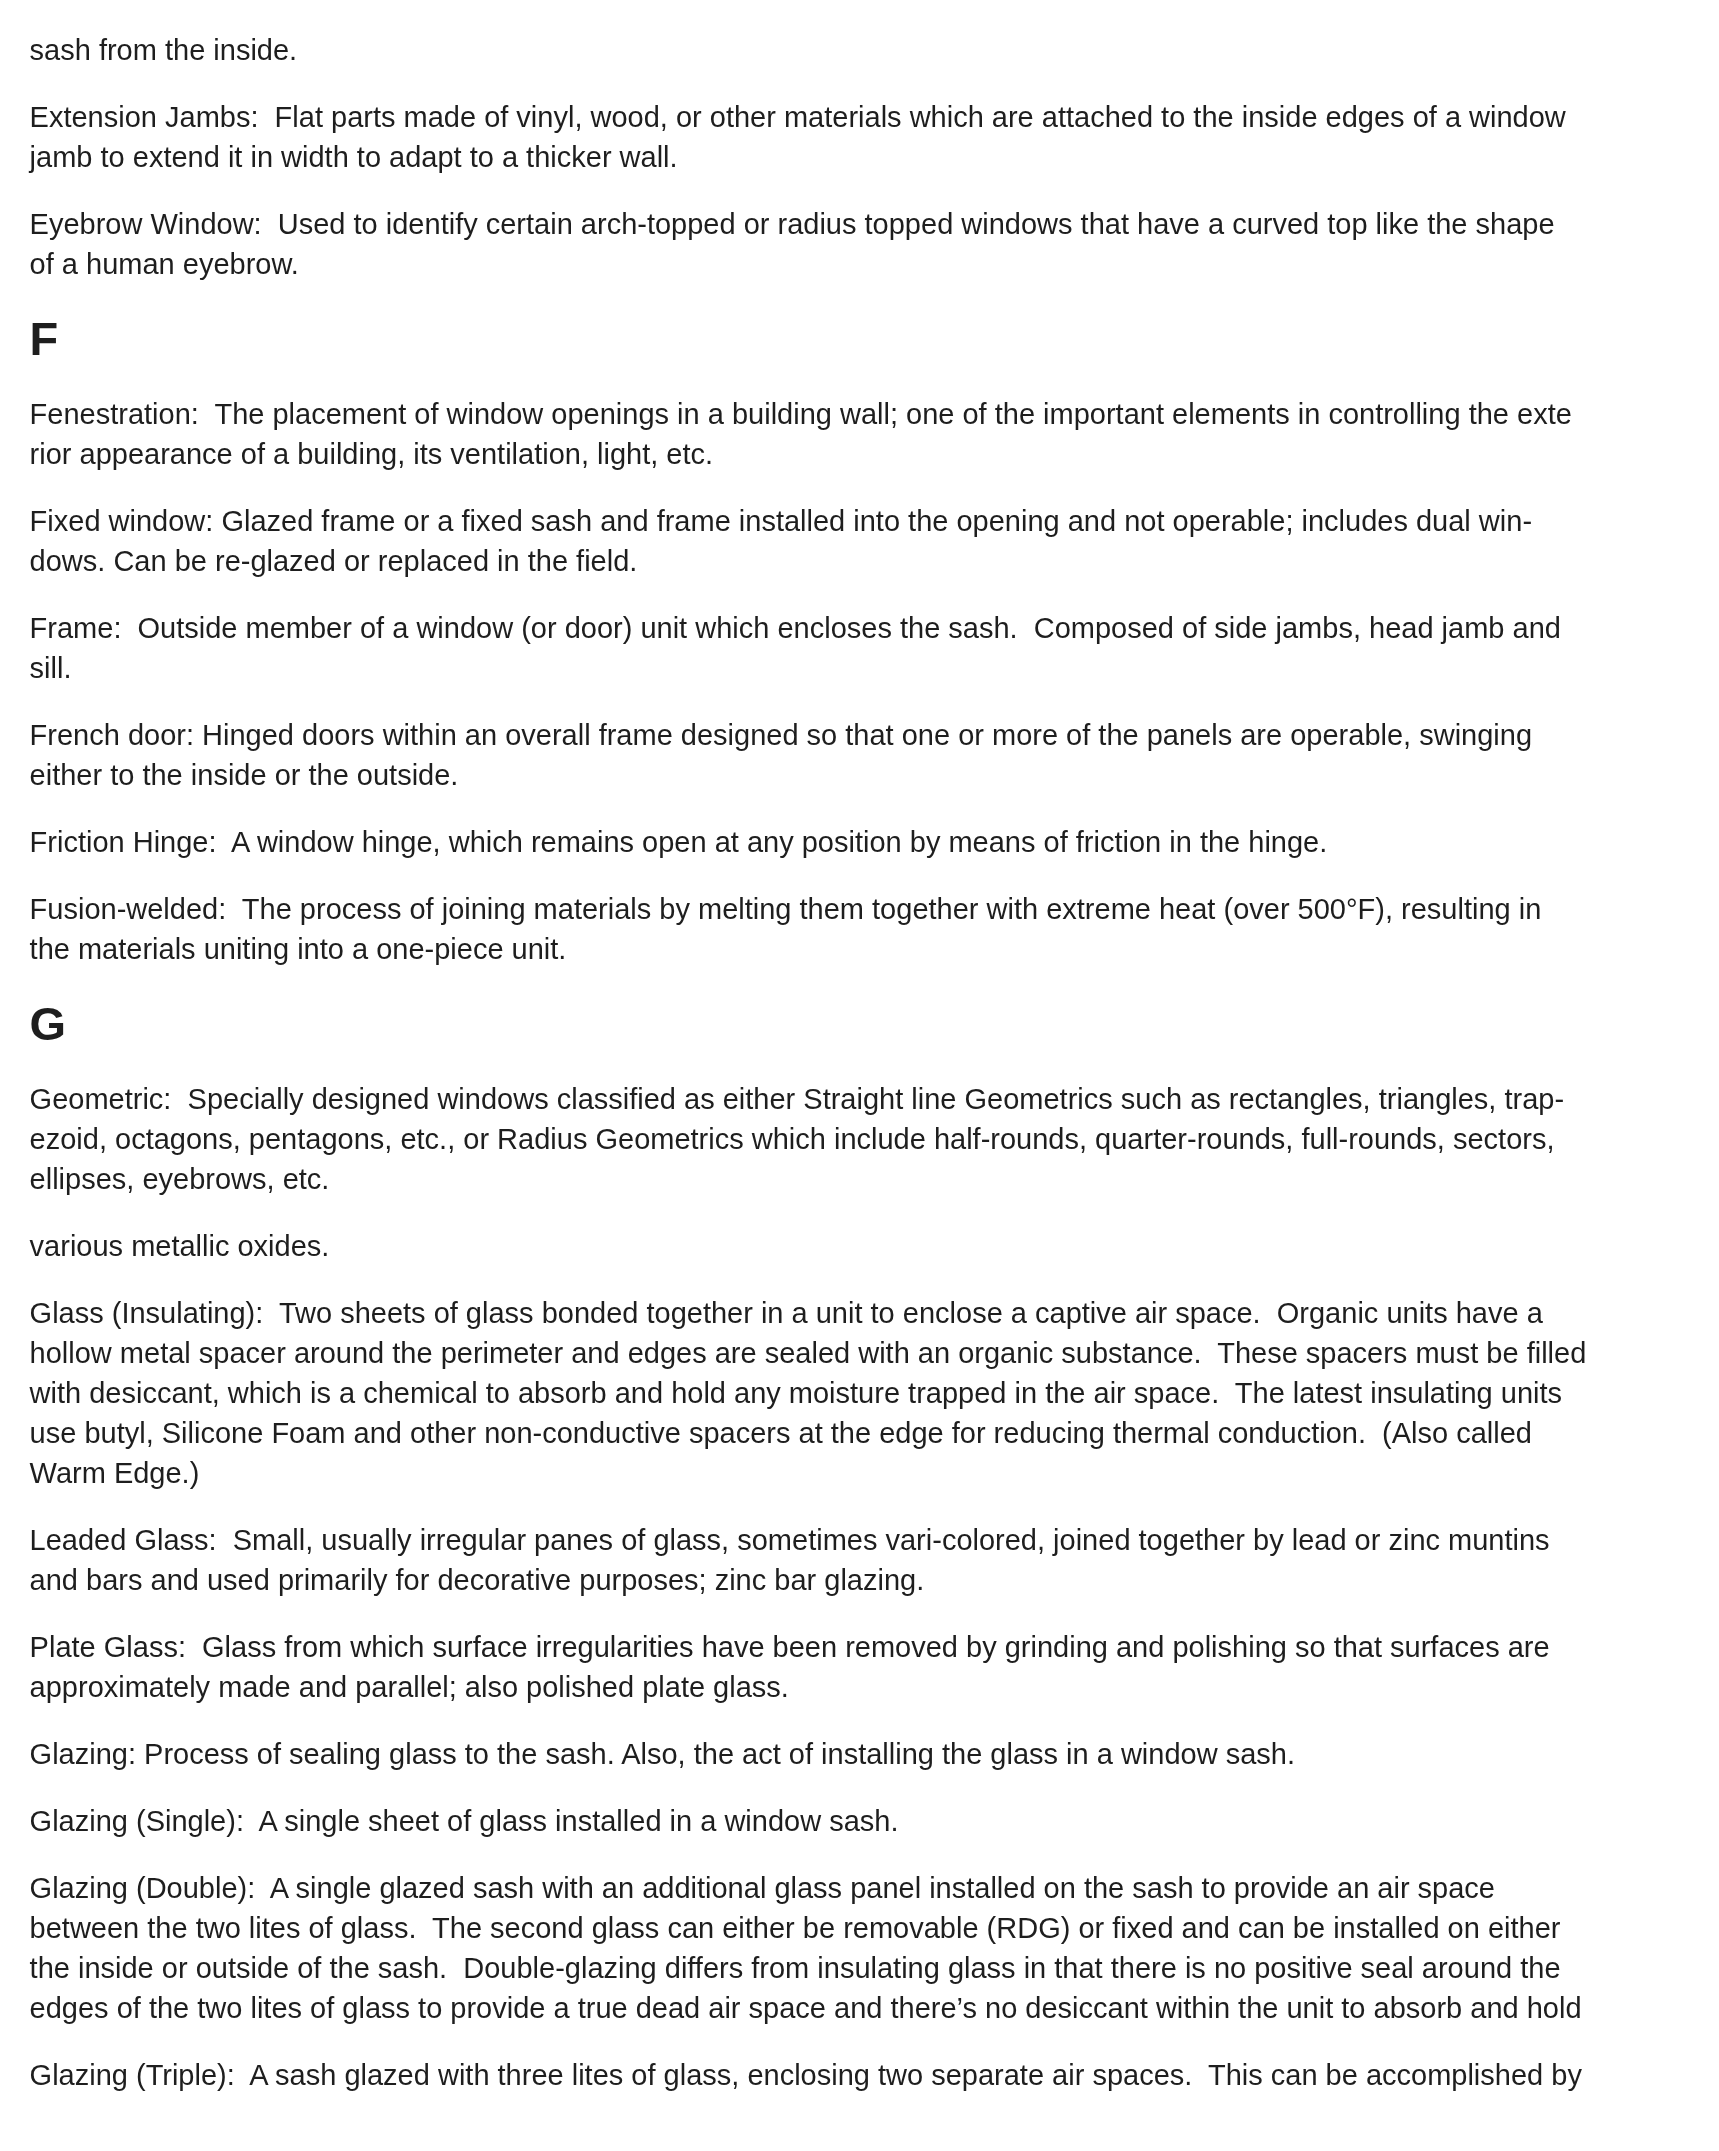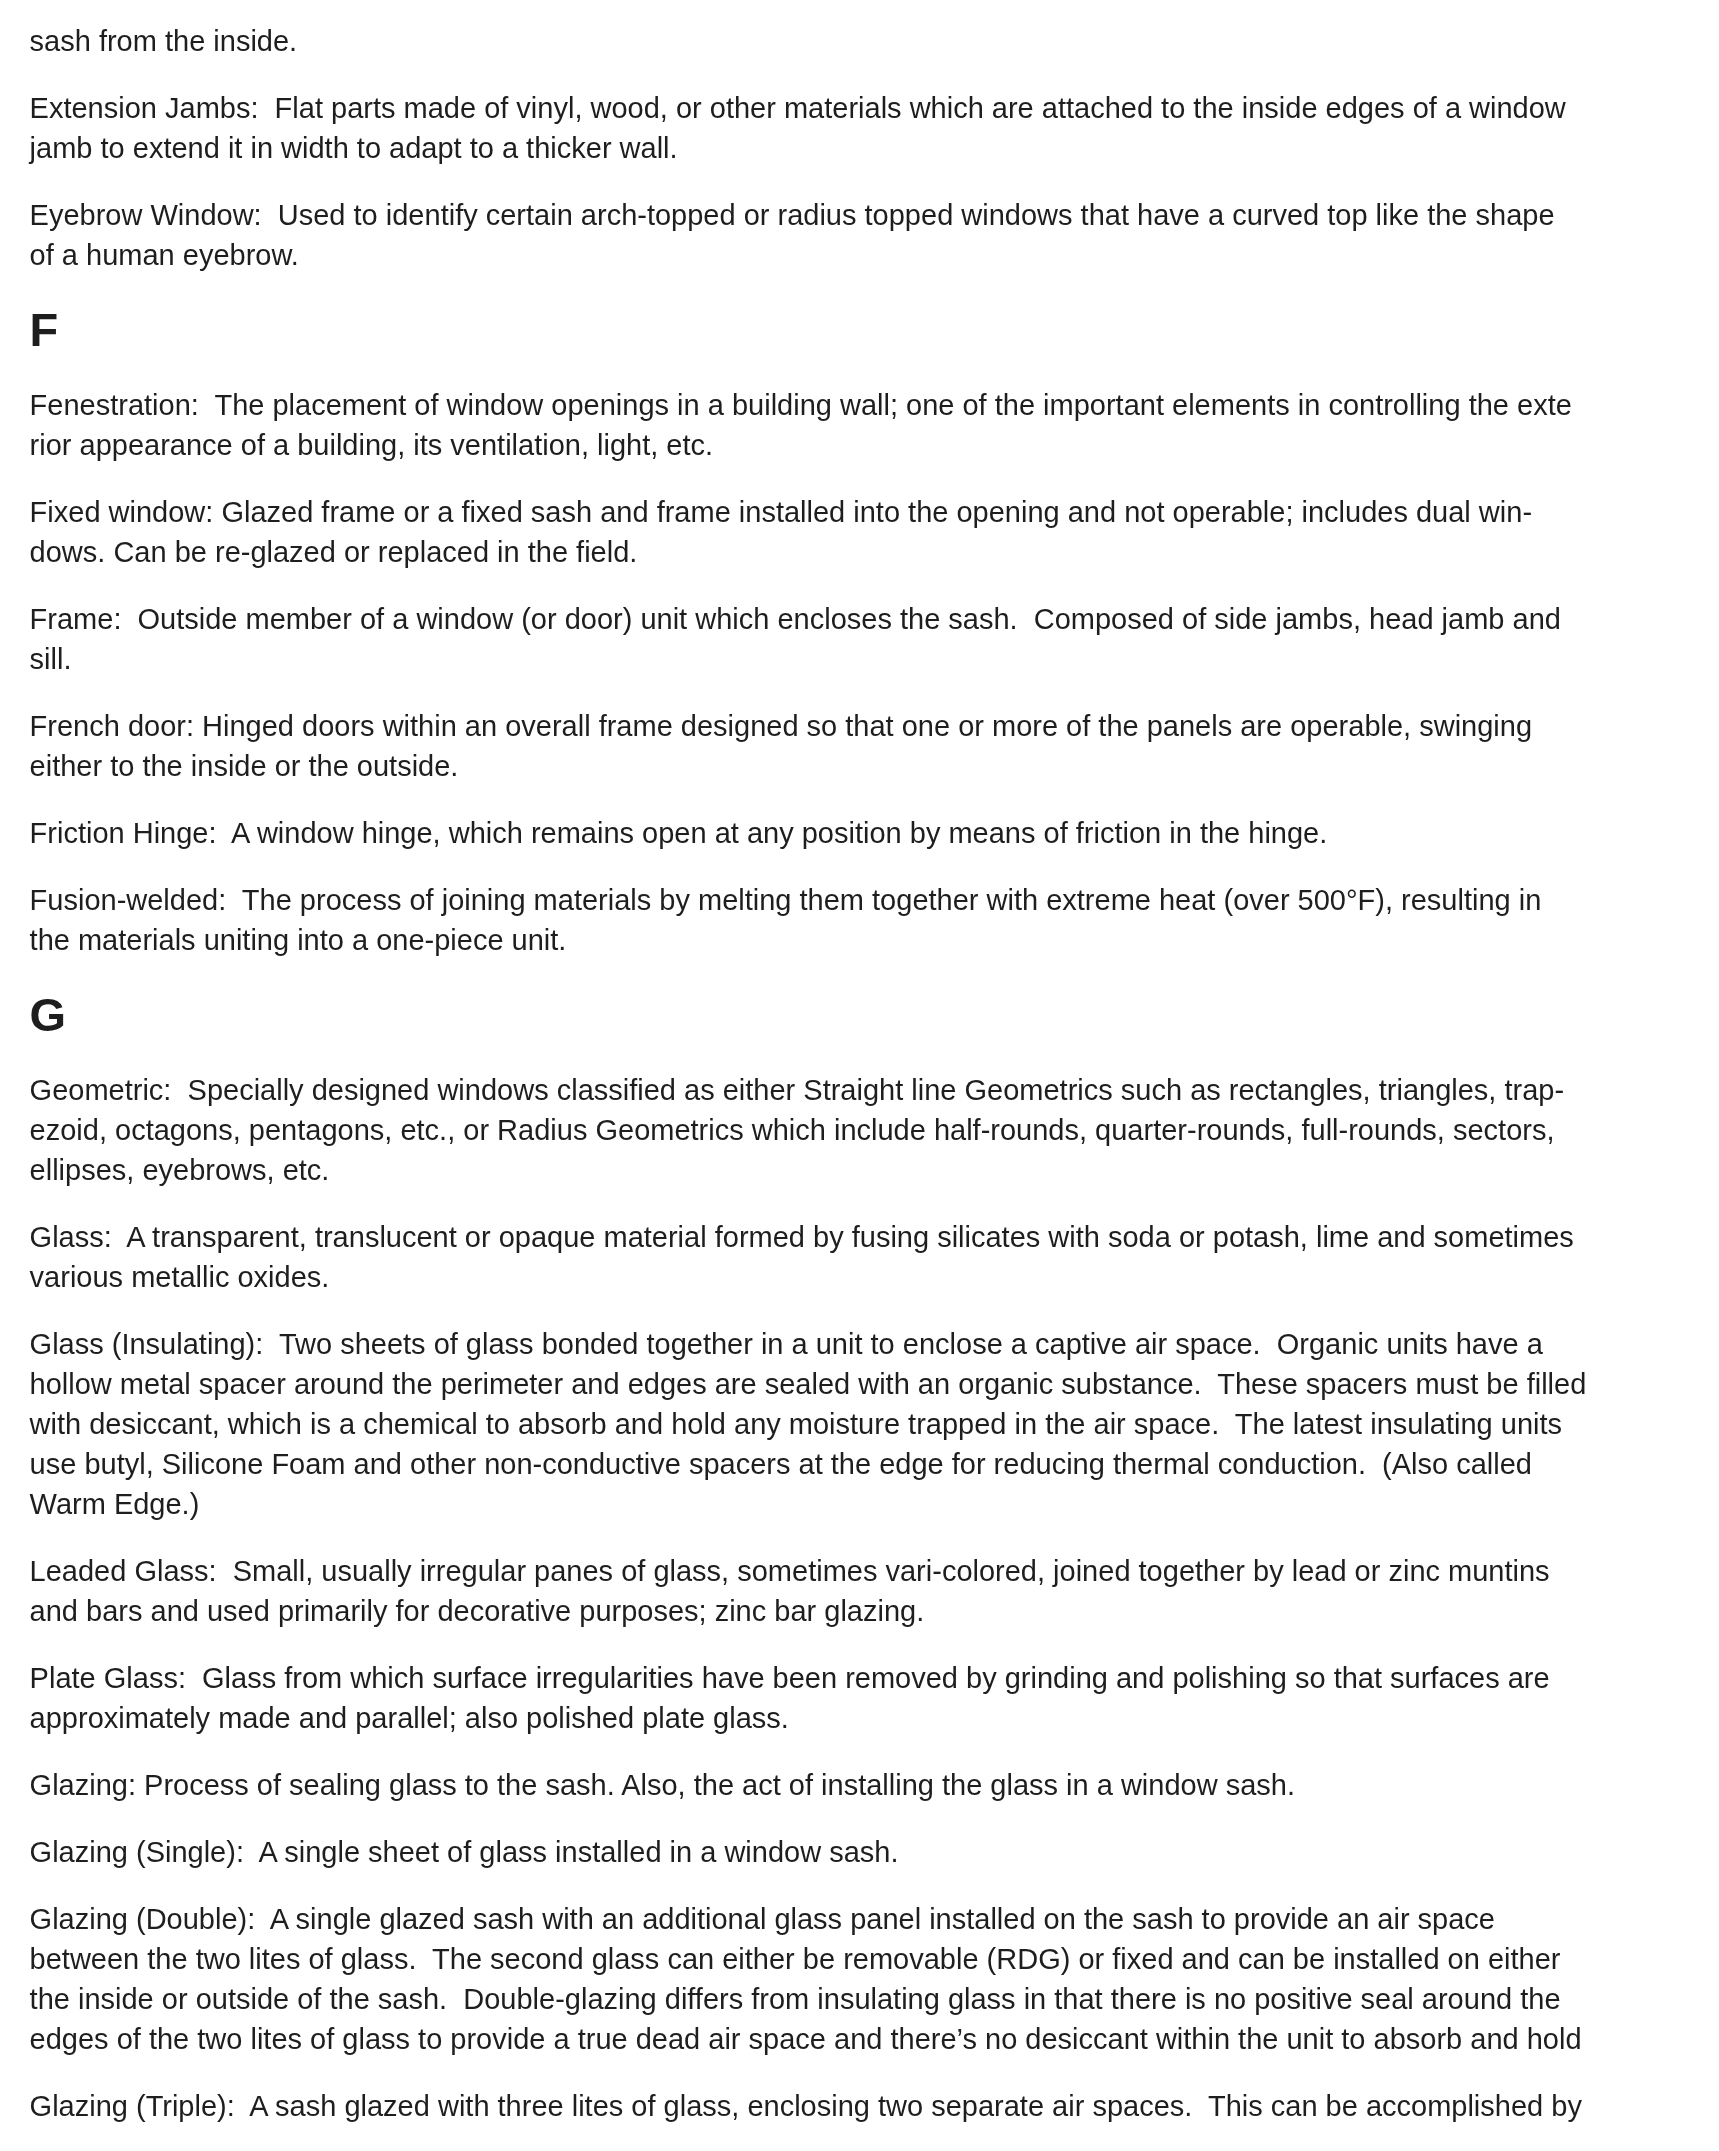--- a/index.html
+++ b/index.html
@@ -11,21 +11,21 @@
     width: 1720px;
     height: 2151px;
     overflow: hidden;
     font-family: "Liberation Sans", sans-serif;
     color: #1e1e1e;
   }
   .page {
     padding: 12.5px 23px 0 29.6px;
   }
   .para {
-    margin: 8px 0 27px 0;
+    margin: 17px 0 27px 0;
   }
   .line {
     font-size: 29px;
     line-height: 40px;
     white-space: pre-wrap;
   }
   .term {
     font-weight: normal;
   }
   .heading {
@@ -74,21 +74,20 @@
       <div class="line"><span class="term">Fusion-welded:</span><span>  The process of joining materials by melting them together with extreme heat (over 500°F), resulting in</span></div>
       <div class="line"><span>the materials uniting into a one-piece unit.</span></div>
     </div>
     <div class="heading">G</div>
     <div class="para">
       <div class="line"><span class="term">Geometric:</span><span>  Specially designed windows classified as either Straight line Geometrics such as rectangles, triangles, trap-</span></div>
       <div class="line"><span>ezoid, octagons, pentagons, etc., or Radius Geometrics which include half-rounds, quarter-rounds, full-rounds, sectors,</span></div>
       <div class="line"><span>ellipses, eyebrows, etc.</span></div>
     </div>
     <div class="para">
-      <div class="line"><span class="term">Glass:</span><span>  A transparent, translucent or opaque material formed by fusing silicates with soda or potash, lime and sometimes</span></div>
       <div class="line"><span>various metallic oxides.</span></div>
     </div>
     <div class="para">
       <div class="line"><span class="term">Glass (Insulating):</span><span>  Two sheets of glass bonded together in a unit to enclose a captive air space.  Organic units have a</span></div>
       <div class="line"><span>hollow metal spacer around the perimeter and edges are sealed with an organic substance.  These spacers must be filled</span></div>
       <div class="line"><span>with desiccant, which is a chemical to absorb and hold any moisture trapped in the air space.  The latest insulating units</span></div>
       <div class="line"><span>use butyl, Silicone Foam and other non-conductive spacers at the edge for reducing thermal conduction.  (Also called</span></div>
       <div class="line"><span>Warm Edge.)</span></div>
     </div>
     <div class="para">

